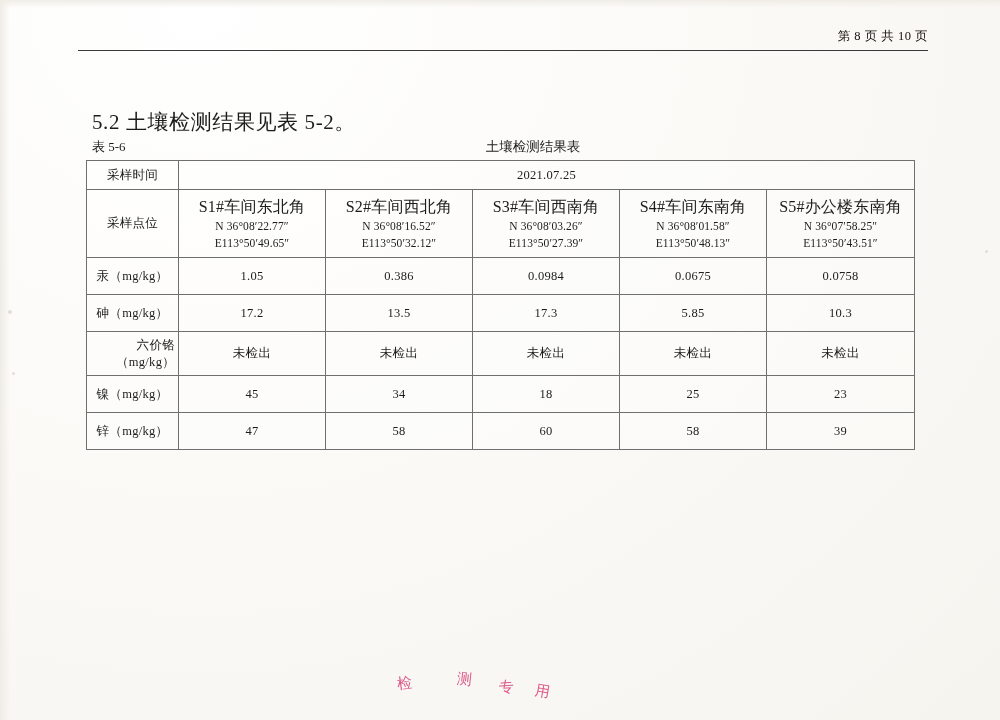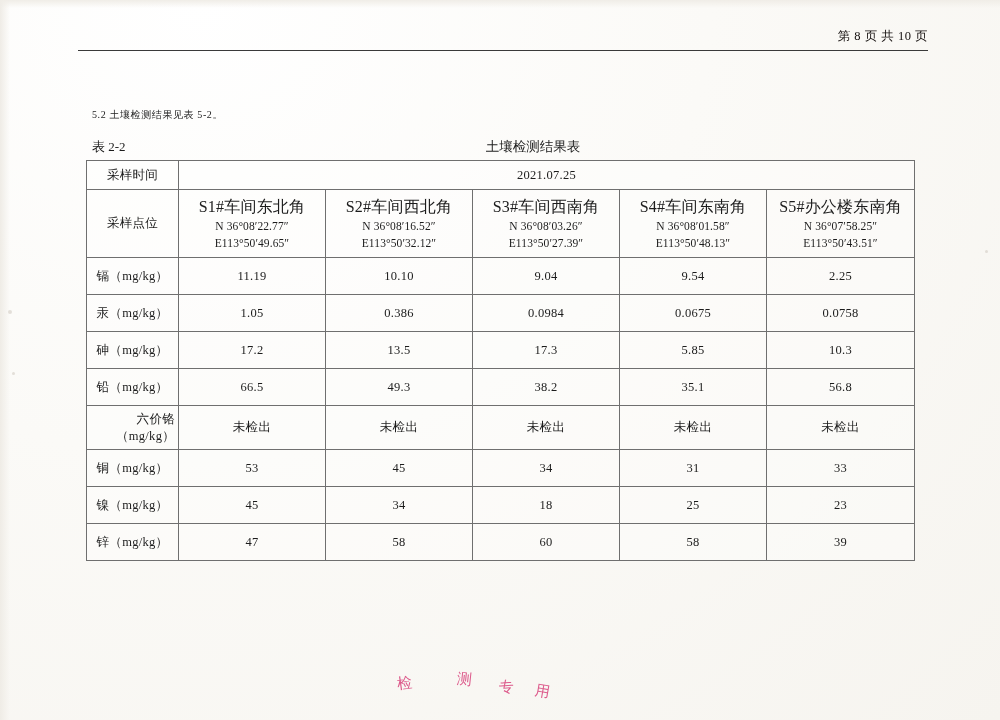--- a/index.html
+++ b/index.html
@@ -57,21 +57,21 @@
     top: 50px;
     height: 1px;
     background: #3a3a3a;
   }
 
   
   .section-title {
     position: absolute;
     left: 92px;
     top: 108px;
-    font-size: 10px;
+    font-size: 21px;
     letter-spacing: 0.6px;
   }
 
   .table-caption-row {
     position: absolute;
     left: 92px;
     right: 86px;
     top: 138px;
     height: 18px;
     font-size: 13px;
@@ -186,21 +186,21 @@
 <div class="content">
 
   <div class="header">
     <span>第 8 页 共 10 页</span>
   </div>
   <div class="header-rule"></div>
 
   <div class="section-title">5.2 土壤检测结果见表 5-2。</div>
 
   <div class="table-caption-row">
-    <span class="caption-left">表 2-2</span>
+    <span class="caption-left">表 5-6</span>
     <span class="caption-center">土壤检测结果表</span>
   </div>
 
   <table class="soil">
     <colgroup>
       <col style="width:92px">
       <col style="width:147px">
       <col style="width:147px">
       <col style="width:147px">
       <col style="width:147px">
@@ -235,76 +235,52 @@
           <span class="site-coord">E113°50′48.13″</span>
         </td>
         <td class="site-cell">
           <span class="site-name">S5#办公楼东南角</span>
           <span class="site-coord">N 36°07′58.25″</span>
           <span class="site-coord">E113°50′43.51″</span>
         </td>
       </tr>
 
 
-      <tr>
-        <td class="label-cell">镉（mg/kg）</td>
-        <td class="value-cell">11.19</td>
-        <td class="value-cell">10.10</td>
-        <td class="value-cell">9.04</td>
-        <td class="value-cell">9.54</td>
-        <td class="value-cell">2.25</td>
-      </tr>
 
       <tr>
         <td class="label-cell">汞（mg/kg）</td>
         <td class="value-cell">1.05</td>
         <td class="value-cell">0.386</td>
         <td class="value-cell">0.0984</td>
         <td class="value-cell">0.0675</td>
         <td class="value-cell">0.0758</td>
       </tr>
 
       <tr>
         <td class="label-cell">砷（mg/kg）</td>
         <td class="value-cell">17.2</td>
         <td class="value-cell">13.5</td>
         <td class="value-cell">17.3</td>
         <td class="value-cell">5.85</td>
         <td class="value-cell">10.3</td>
       </tr>
 
-      <tr>
-        <td class="label-cell">铅（mg/kg）</td>
-        <td class="value-cell">66.5</td>
-        <td class="value-cell">49.3</td>
-        <td class="value-cell">38.2</td>
-        <td class="value-cell">35.1</td>
-        <td class="value-cell">56.8</td>
-      </tr>
 
       <tr>
         <td class="label-cell">
           <span class="unit-two-line">六价铬</span>
           <span class="unit-two-line">（mg/kg）</span>
         </td>
         <td class="value-cell">未检出</td>
         <td class="value-cell">未检出</td>
         <td class="value-cell">未检出</td>
         <td class="value-cell">未检出</td>
         <td class="value-cell">未检出</td>
       </tr>
 
-      <tr>
-        <td class="label-cell">铜（mg/kg）</td>
-        <td class="value-cell">53</td>
-        <td class="value-cell">45</td>
-        <td class="value-cell">34</td>
-        <td class="value-cell">31</td>
-        <td class="value-cell">33</td>
-      </tr>
 
       <tr>
         <td class="label-cell">镍（mg/kg）</td>
         <td class="value-cell">45</td>
         <td class="value-cell">34</td>
         <td class="value-cell">18</td>
         <td class="value-cell">25</td>
         <td class="value-cell">23</td>
       </tr>
 

